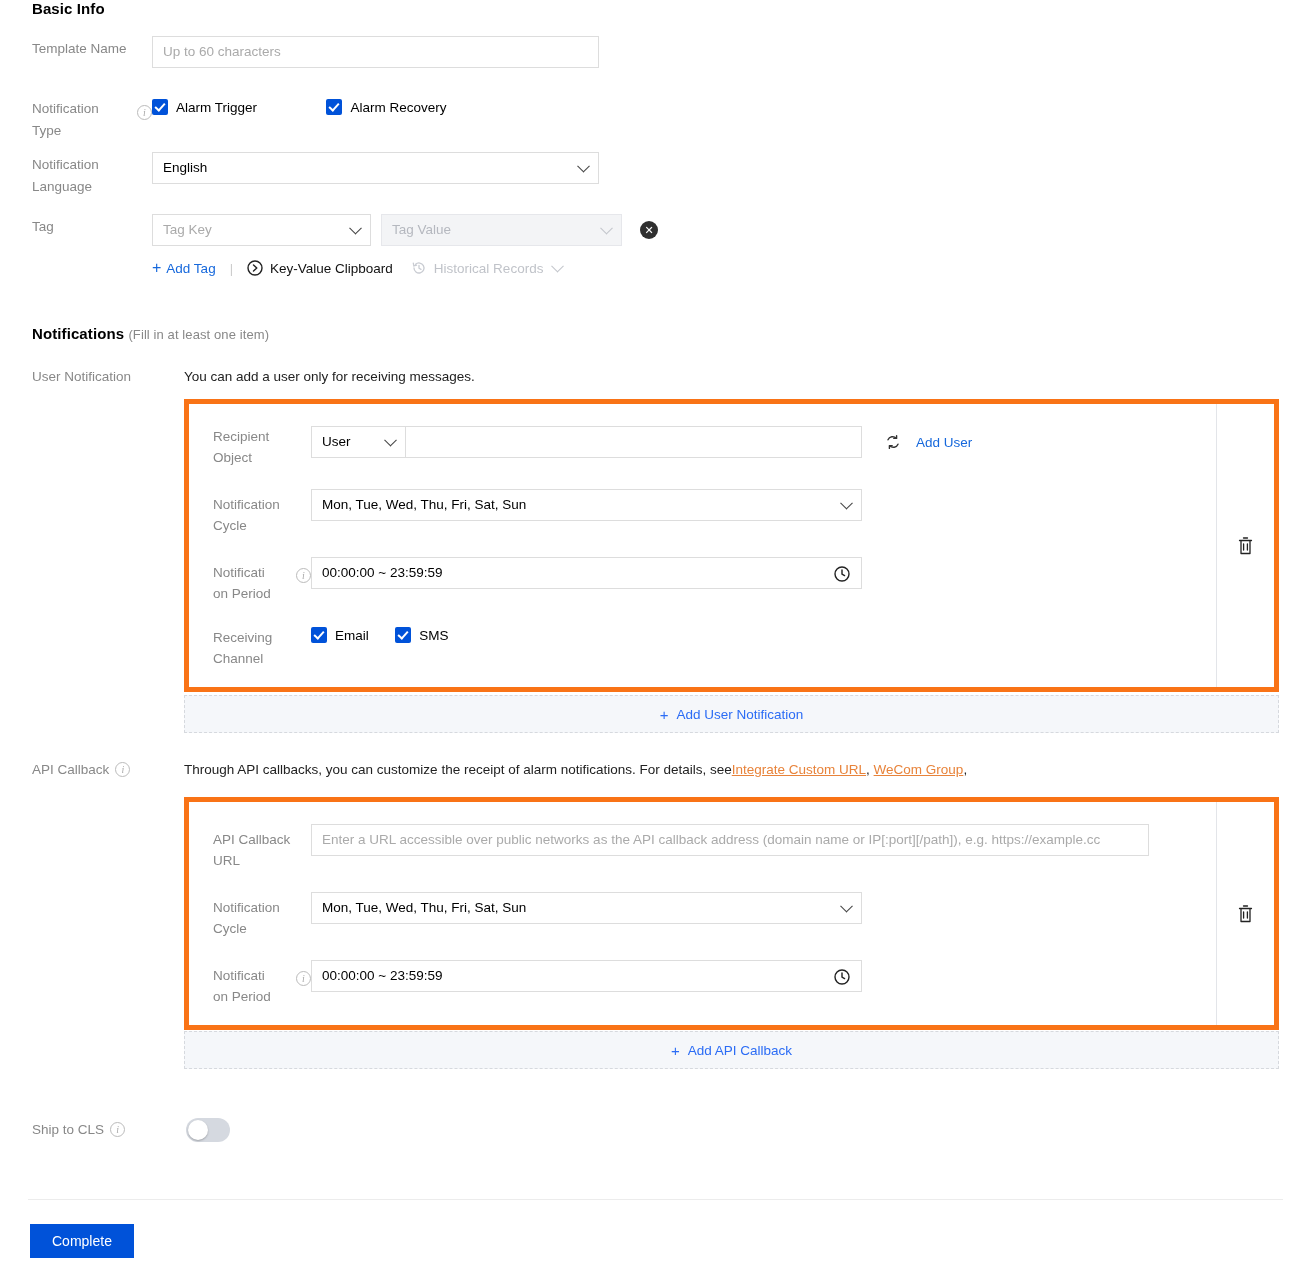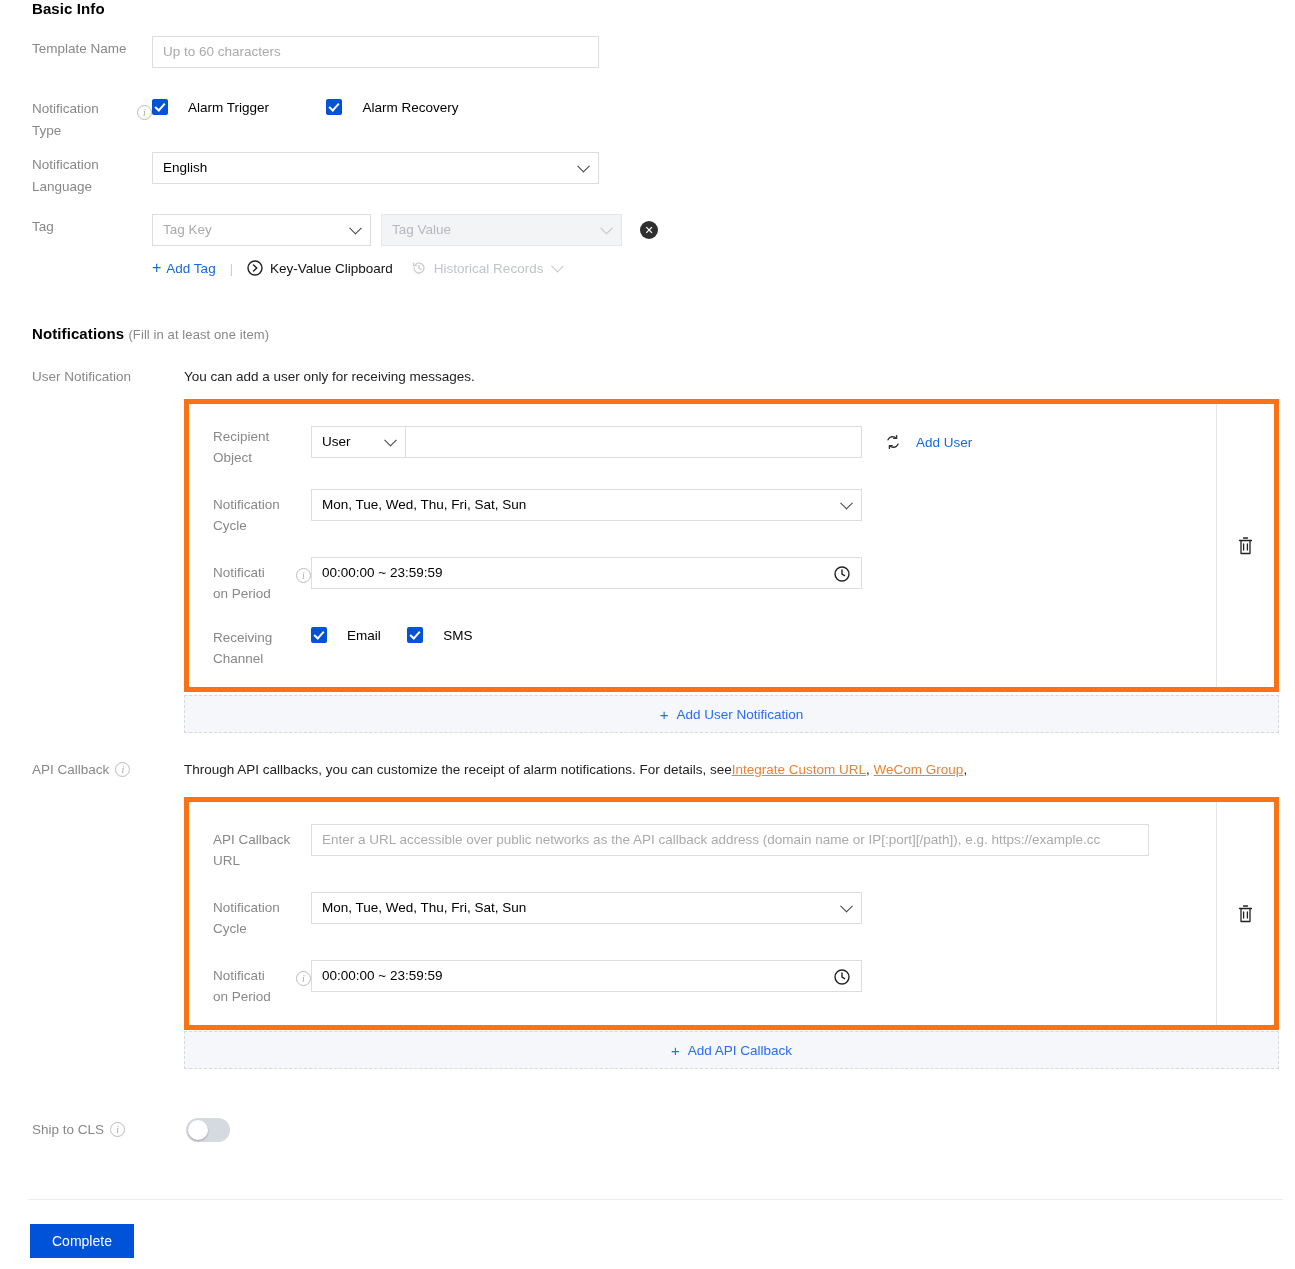--- a/index.html
+++ b/index.html
@@ -57,21 +57,21 @@
   .cbx-wrap { display: inline-flex; align-items: center; margin-right: 0; }
   .cbx {
     width: 16px; height: 16px; background: #0052d9; border-radius: 2px;
     position: relative; display: inline-block; flex: 0 0 auto;
   }
   .cbx::after {
     content: ""; position: absolute; left: 5px; top: 2px;
     width: 4px; height: 8px; border: solid #fff;
     border-width: 0 2px 2px 0; transform: rotate(42deg);
   }
-  .cbx-lbl { font-size: 13.5px; color: #000; margin-left: 20px; }
+  .cbx-lbl { font-size: 13.5px; color: #000; margin-left: 8px; }
 
   
   .link { color: #1668dc; font-size: 13.5px; cursor: pointer; }
   .link-orange { color: #e8833a; text-decoration: underline; }
 
   
   .card { border: 5px solid #f97316; background: #fff; display: flex; }
   .card-body { flex: 1; padding: 22px 0 18px 0; }
   .card-del {
     width: 58px; border-left: 1px solid #e3e5e9;

